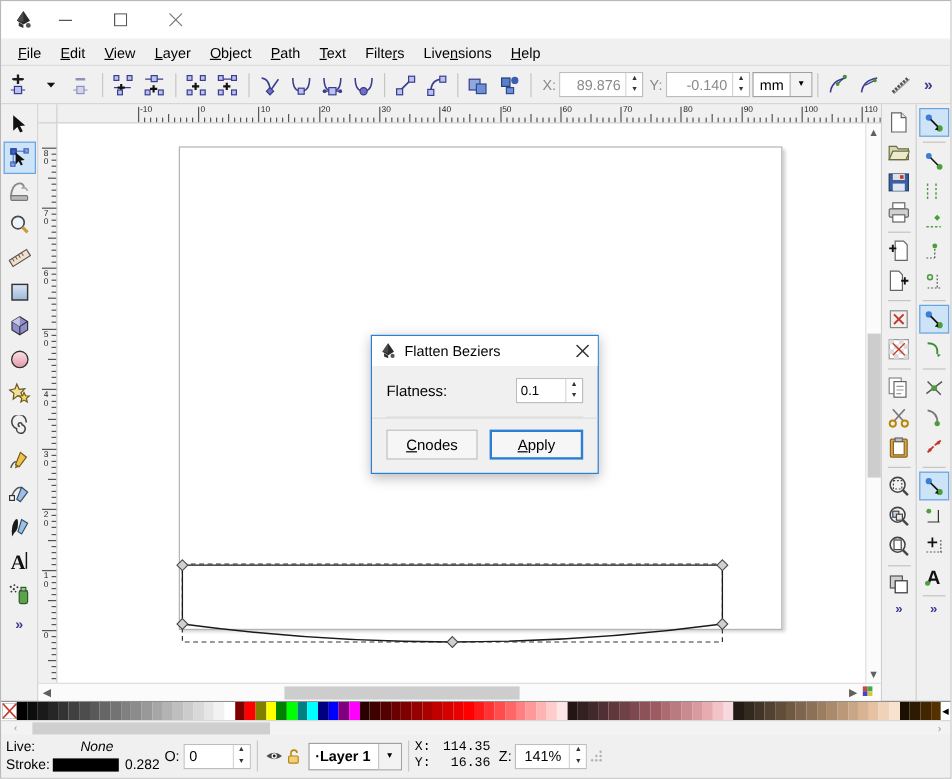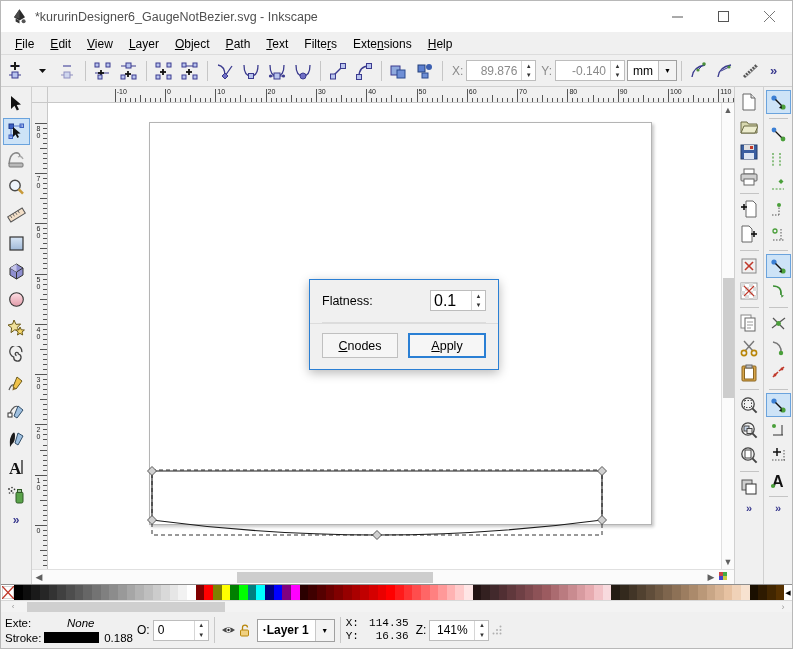--- a/index.html
+++ b/index.html
@@ -225,21 +225,21 @@
     height:25px; background:#ffffff; display:flex; align-items:center;
     padding-left:6px;
   }
   .dlg-title .d-ic { width:18px;display:flex;align-items:center;}
   .dlg-title .d-tx { flex:1; font-size:12px; padding-left:3px; }
   .dlg-x { width:26px;height:25px;display:flex;align-items:center;justify-content:center;color:#333;font-size:13px;}
   .dlg-body { padding:10px 12px 0 12px; }
   .dlg-field { display:flex; align-items:center; }
   .dlg-field label { flex:1; font-size:12.5px; }
   .d-spin { display:flex; height:21px; border:1px solid #bdbdbd; background:#fff; }
-  .d-spin input { width:40px;border:0;outline:0;font-size:16px;padding-left:3px;font-family:"Liberation Sans",sans-serif;}
+  .d-spin input { width:40px;border:0;outline:0;font-size:11px;padding-left:3px;font-family:"Liberation Sans",sans-serif;}
   .dlg-hr { height:1px;background:#dcdcdc;margin:11px 0 0 0; }
   .dlg-check { display:flex; align-items:center; padding:10px 0 11px 2px;}
   .chk { width:13px;height:13px;border:1px solid #707070;background:#fff;margin-right:7px;}
   .dlg-check span { font-size:12.5px; }
   .dlg-btns { display:flex; gap:10px; padding:9px 12px 11px 12px; }
   .dbtn {
     flex:1; height:25px; display:flex;align-items:center;justify-content:center;
     border:1px solid #c0c0c0; background:#f6f6f6; font-size:12.5px;
   }
   .dbtn.default { border:2px solid #2a7fd4; background:#f6f6f6; }
@@ -253,21 +253,20 @@
 
   <div class="titlebar">
     <div class="tb-icon">
       <svg width="17" height="17" viewBox="0 0 17 17">
         <path d="M8.5 1.2 L3 9.2 L8.5 12.4 L14 9.2 Z" fill="#2b2b2b"></path>
         <path d="M8.5 1.2 L3 9.2 L8.5 10.4 Z" fill="#4a4a4a"></path>
         <path d="M4.6 10.6 L8.5 12.8 L8.5 15.4 L4.6 13.6 Z" fill="#333"></path>
         <circle cx="12.6" cy="13.2" r="2" fill="#555"></circle>
       </svg>
     </div>
-    <div class="tb-title">*kururinDesigner6_GaugeNotBezier.svg - Inkscape</div>
     <div class="tb-btns">
       <div class="tb-btn">
         <svg width="11" height="11" viewBox="0 0 11 11">
             <line x1="0" y1="6" x2="11" y2="6" stroke="#555" stroke-width="1"></line>
           </svg>
       </div>
       <div class="tb-btn">
         <svg width="11" height="11" viewBox="0 0 11 11">
             <rect x="0.5" y="0.5" width="10" height="10" fill="none" stroke="#555" stroke-width="1"></rect>
           </svg>
@@ -283,21 +282,21 @@
 
   <div class="menubar">
     <div class="menu-item"><u>F</u><span>ile</span></div>
     <div class="menu-item"><u>E</u><span>dit</span></div>
     <div class="menu-item"><u>V</u><span>iew</span></div>
     <div class="menu-item"><u>L</u><span>ayer</span></div>
     <div class="menu-item"><u>O</u><span>bject</span></div>
     <div class="menu-item"><u>P</u><span>ath</span></div>
     <div class="menu-item"><u>T</u><span>ext</span></div>
     <div class="menu-item"><span>Filte</span><u>r</u><span>s</span></div>
-    <div class="menu-item"><span>Exte</span><u>n</u><span>sions</span></div>
+    <div class="menu-item"><span>Live</span><u>n</u><span>sions</span></div>
     <div class="menu-item"><u>H</u><span>elp</span></div>
   </div>
 
   <div class="ctrlbar">
     <div class="cb-btn">
       <svg width="20" height="20" viewBox="0 0 20 20">
         <line x1="4" y1="5" x2="14" y2="5" stroke="#3b3b8f" stroke-width="1.4"></line>
         <line x1="9" y1="1" x2="9" y2="9" stroke="#1a1a1a" stroke-width="2"></line>
         <line x1="5" y1="5" x2="13" y2="5" stroke="#1a1a1a" stroke-width="2"></line>
         <line x1="3" y1="14" x2="15" y2="14" stroke="#3b3b8f" stroke-width="1"></line>
@@ -1230,27 +1229,27 @@
     <div class="pal-scroll">
       <div class="sb-arrow" style="width:24px;height:12px;font-size:8px;color:#999;">‹</div>
       <div class="pal-thumb"></div>
       <div class="sb-arrow" style="position:absolute;right:2px;width:14px;height:12px;font-size:9px;color:#999;">›</div>
     </div>
   </div>
 
   <div class="statusbar">
     <div class="fs-block">
       <div class="fs-row">
-        <div class="fs-lab">Exte:</div>
+        <div class="fs-lab">Live:</div>
         <div class="fs-none">None</div>
       </div>
       <div class="fs-row">
         <div class="fs-lab">Stroke:</div>
         <div class="fs-swatch" id="strokeSwatch" style="background: rgb(0, 0, 0);"></div>
-        <div class="fs-num">0.188</div>
+        <div class="fs-num">0.282</div>
       </div>
     </div>
     <div class="o-lab">O:</div>
     <div class="o-spin">
       <input type="text" readonly="" value="0" style="">
       <div class="spin-arrows">
           <span>▲</span>
           <span>▼</span>
         </div>
     </div>
@@ -1299,20 +1298,37 @@
             <circle cx="5" cy="6" r="1"></circle>
             <circle cx="8.5" cy="9.5" r="1"></circle>
             <circle cx="5" cy="9.5" r="1"></circle>
             <circle cx="1.5" cy="9.5" r="1"></circle>
           </g>
         </svg>
     </div>
   </div>
 
   <div class="dlg">
+    <div class="dlg-title">
+      <div class="d-ic">
+        <svg width="15" height="15" viewBox="0 0 17 17">
+          <path d="M8.5 1.2 L3 9.2 L8.5 12.4 L14 9.2 Z" fill="#2b2b2b"></path>
+          <path d="M8.5 1.2 L3 9.2 L8.5 10.4 Z" fill="#4a4a4a"></path>
+          <path d="M4.6 10.6 L8.5 12.8 L8.5 15.4 L4.6 13.6 Z" fill="#333"></path>
+          <circle cx="12.6" cy="13.2" r="2" fill="#555"></circle>
+        </svg>
+      </div>
+      <div class="d-tx">Flatten Beziers</div>
+      <div class="dlg-x">
+        <svg width="11" height="11" viewBox="0 0 11 11">
+            <line x1="0.5" y1="0.5" x2="10.5" y2="10.5" stroke="#333" stroke-width="1.2"></line>
+            <line x1="10.5" y1="0.5" x2="0.5" y2="10.5" stroke="#333" stroke-width="1.2"></line>
+          </svg>
+      </div>
+    </div>
     <div class="dlg-body">
       <div class="dlg-field">
         <label>Flatness:</label>
         <div class="d-spin">
           <input type="text" value="0.1" style="">
           <div class="spin-arrows">
               <span>▲</span>
               <span>▼</span>
             </div>
         </div>

